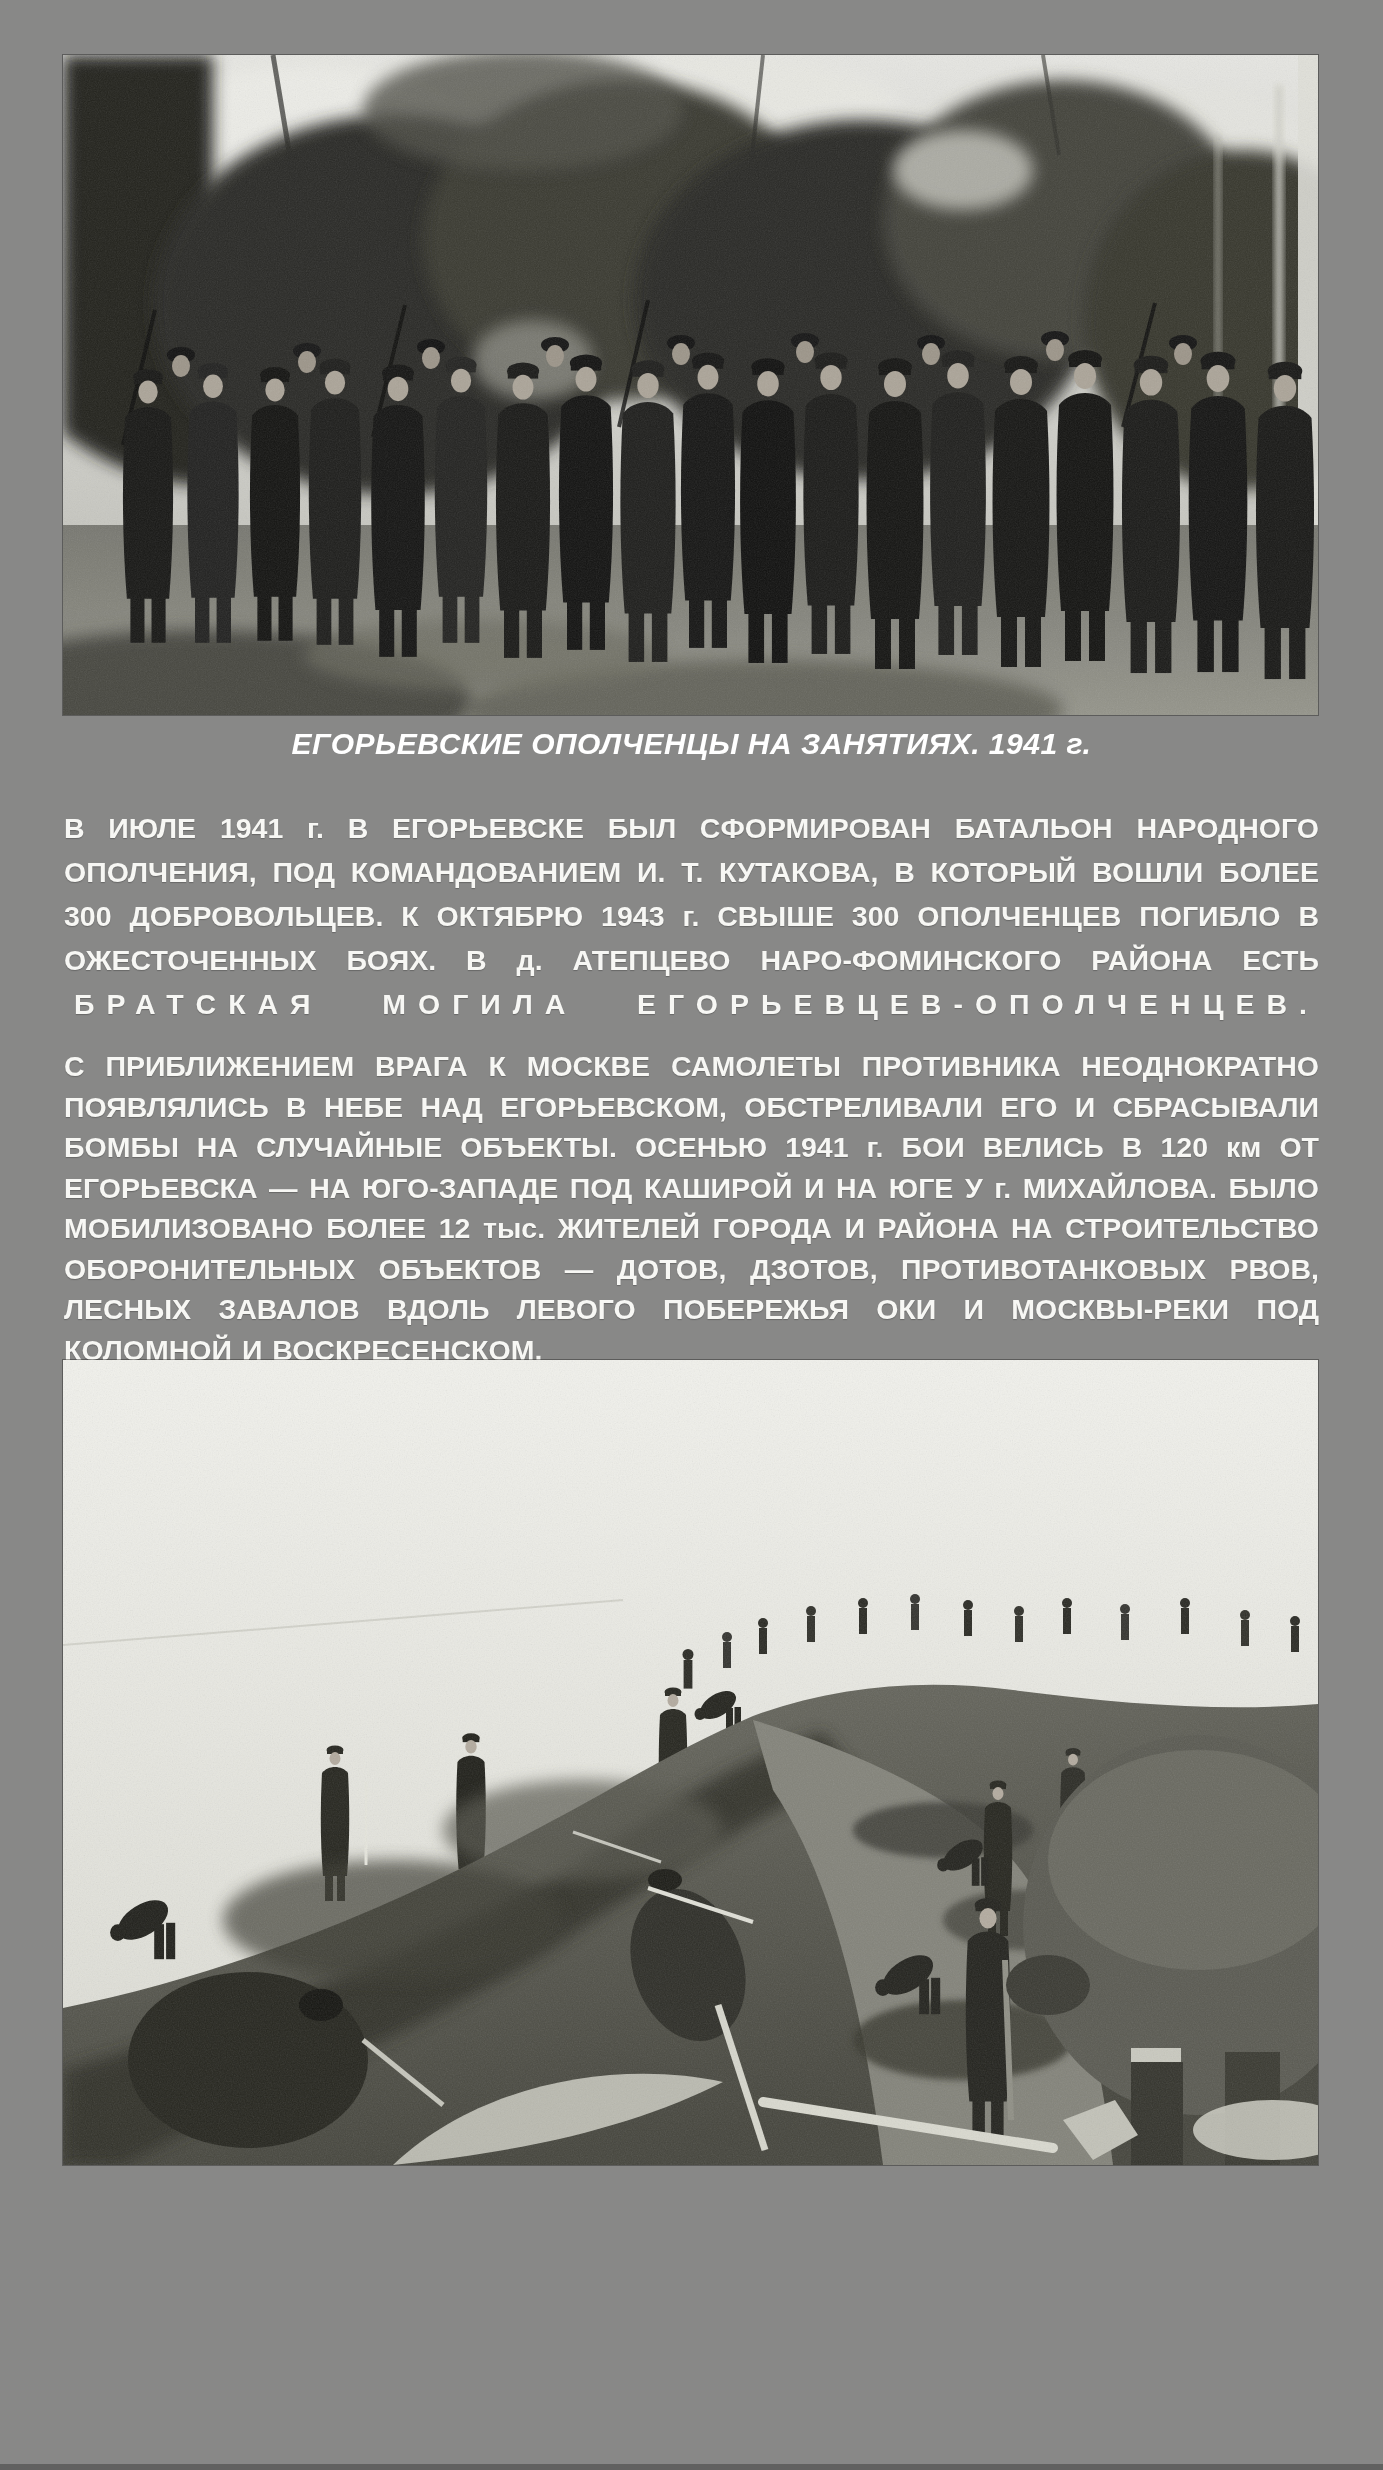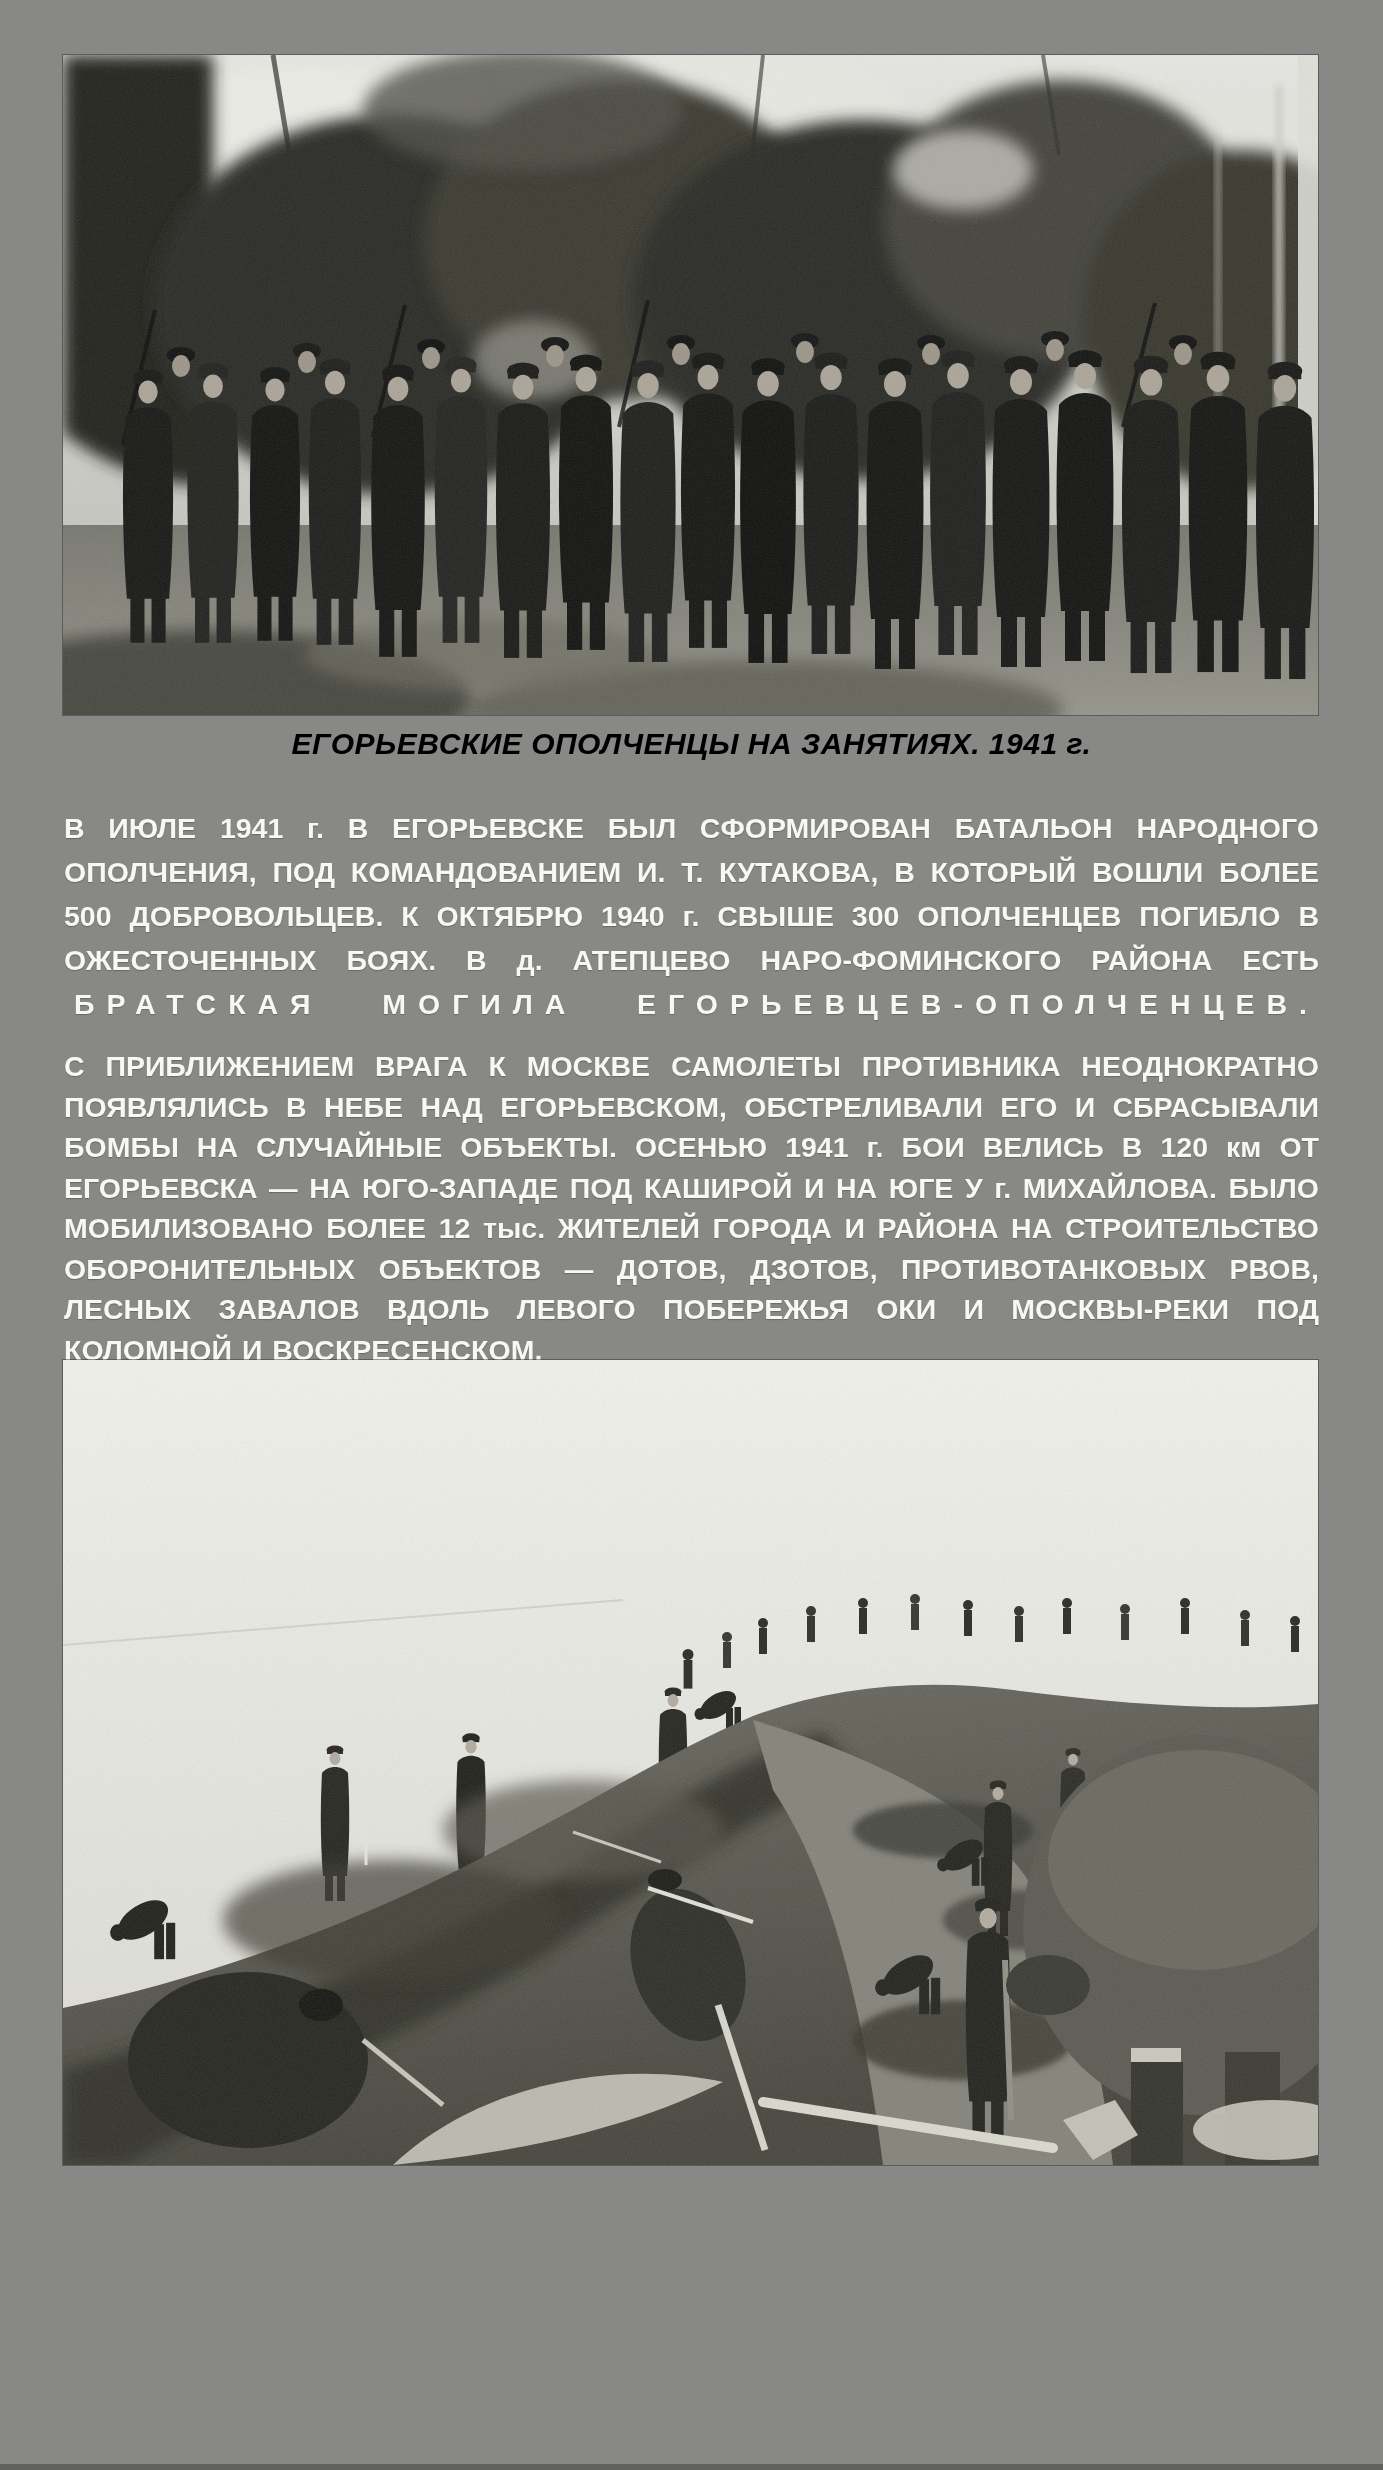--- a/index.html
+++ b/index.html
@@ -21,21 +21,21 @@
   }
   .photo svg { display: block; width: 100%; height: 100%; }
   .photo-top    { top: 55px;   width: 1255px; height: 660px; }
   .photo-bottom { top: 1360px; width: 1255px; height: 805px; }
 
   .caption {
     position: absolute;
     left: 0;
     width: 100%;
     text-align: center;
-    color: #000000;
+    color: #ffffff;
     font-style: italic;
     font-weight: bold;
     letter-spacing: .5px;
   }
   .caption-top { top: 727px; font-size: 30px; line-height: 34px; }
   .caption-bottom-wrap { position: absolute; top: 2190px; left: 0; width: 100%; }
   .caption-b1 { position: static; font-size: 30px; line-height: 38px; }
   .caption-b2 { position: static; font-size: 25px; line-height: 32px; }
   .caption-bottom-wrap .caption { position: static; }
 
@@ -176,21 +176,21 @@
       <use href="#fig" transform="translate(1222,316) scale(1.02)" style="color:#181816"></use>
 
       <rect width="1255" height="660" fill="#30302c" opacity="0.05"></rect>
       <rect width="1255" height="660" filter="url(#grain1)" opacity="0.14"></rect>
     </svg>
   </figure>
 
   <div class="caption caption-top">ЕГОРЬЕВСКИЕ ОПОЛЧЕНЦЫ НА ЗАНЯТИЯХ. 1941 г.</div>
 
   <div class="text-block">
-    <div class="para para-1">В ИЮЛЕ 1941 г. В ЕГОРЬЕВСКЕ БЫЛ СФОРМИРОВАН БАТАЛЬОН НАРОДНОГО ОПОЛЧЕНИЯ, ПОД КОМАНДОВАНИЕМ И. Т. КУТАКОВА, В КОТОРЫЙ ВОШЛИ БОЛЕЕ 500 ДОБРОВОЛЬЦЕВ. К ОКТЯБРЮ 1940 г. СВЫШЕ 300 ОПОЛЧЕНЦЕВ ПОГИБЛО В ОЖЕСТОЧЕННЫХ БОЯХ. В д. АТЕПЦЕВО НАРО-ФОМИНСКОГО РАЙОНА ЕСТЬ</div>
+    <div class="para para-1">В ИЮЛЕ 1941 г. В ЕГОРЬЕВСКЕ БЫЛ СФОРМИРОВАН БАТАЛЬОН НАРОДНОГО ОПОЛЧЕНИЯ, ПОД КОМАНДОВАНИЕМ И. Т. КУТАКОВА, В КОТОРЫЙ ВОШЛИ БОЛЕЕ 300 ДОБРОВОЛЬЦЕВ. К ОКТЯБРЮ 1943 г. СВЫШЕ 300 ОПОЛЧЕНЦЕВ ПОГИБЛО В ОЖЕСТОЧЕННЫХ БОЯХ. В д. АТЕПЦЕВО НАРО-ФОМИНСКОГО РАЙОНА ЕСТЬ</div>
     <div class="para-1-spaced">БРАТСКАЯ МОГИЛА ЕГОРЬЕВЦЕВ-ОПОЛЧЕНЦЕВ.</div>
     <div class="para para-2">С ПРИБЛИЖЕНИЕМ ВРАГА К МОСКВЕ САМОЛЕТЫ ПРОТИВНИКА НЕОДНОКРАТНО ПОЯВЛЯЛИСЬ В НЕБЕ НАД ЕГОРЬЕВСКОМ, ОБСТРЕЛИВАЛИ ЕГО И СБРАСЫВАЛИ БОМБЫ НА СЛУЧАЙНЫЕ ОБЪЕКТЫ. ОСЕНЬЮ 1941 г. БОИ ВЕЛИСЬ В 120 км ОТ ЕГОРЬЕВСКА — НА ЮГО-ЗАПАДЕ ПОД КАШИРОЙ И НА ЮГЕ У г. МИХАЙЛОВА. БЫЛО МОБИЛИЗОВАНО БОЛЕЕ 12 тыс. ЖИТЕЛЕЙ ГОРОДА И РАЙОНА НА СТРОИТЕЛЬСТВО ОБОРОНИТЕЛЬНЫХ ОБЪЕКТОВ — ДОТОВ, ДЗОТОВ, ПРОТИВОТАНКОВЫХ РВОВ, ЛЕСНЫХ ЗАВАЛОВ ВДОЛЬ ЛЕВОГО ПОБЕРЕЖЬЯ ОКИ И МОСКВЫ-РЕКИ ПОД КОЛОМНОЙ И ВОСКРЕСЕНСКОМ.</div>
   </div>
 
   <figure class="photo photo-bottom">
     <svg viewBox="0 0 1255 805" preserveAspectRatio="none">
       <defs>
         <linearGradient id="p2sky" x1="0" y1="0" x2="0" y2="1">
           <stop offset="0" stop-color="#f1f1ec"></stop>
             <stop offset="1" stop-color="#dadad2"></stop>

